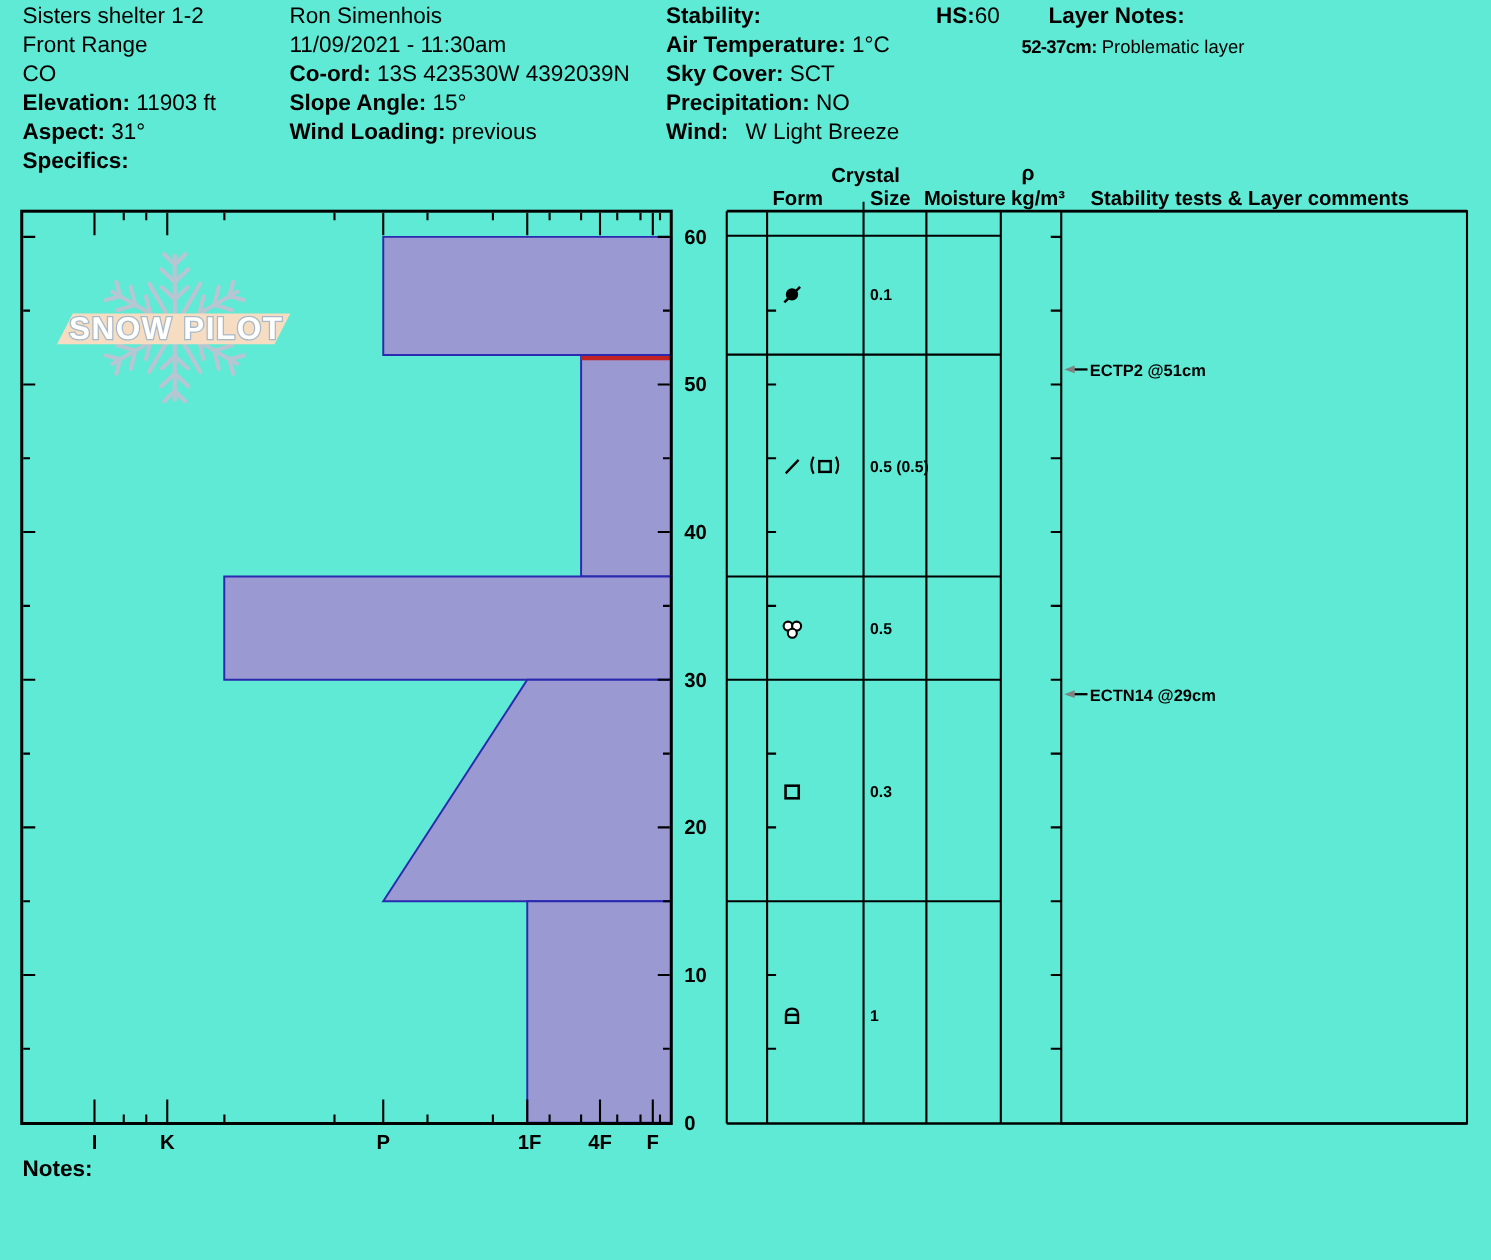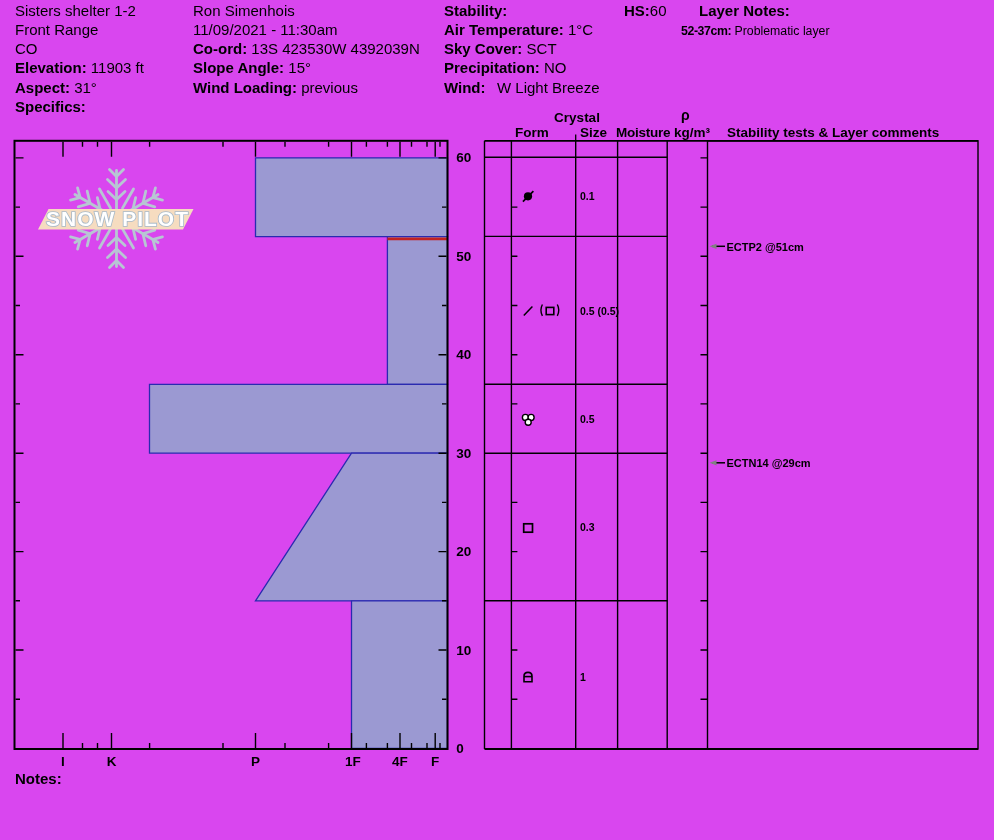--- a/index.html
+++ b/index.html
@@ -1,16 +1,16 @@
 <!DOCTYPE html>
 <html><head>
 <meta charset="utf-8">
 <style>
   html,body{margin:0;padding:0;background:#fff;}
-  #page{position:relative;width:994px;height:840px;background:#d946ef;font-family:"Liberation Sans",sans-serif;text-align:center;}
+  #page{position:relative;width:994px;height:840px;background:#5eead4;font-family:"Liberation Sans",sans-serif;text-align:center;}
   svg text{font-family:"Liberation Sans",sans-serif;}
 </style>
 </head>
 <body>
 <div id="page">
 <svg width="994" height="840" viewBox="0 0 994 840">
 
 <text x="15" y="15.5" font-size="15" fill="#000">Sisters shelter 1-2</text>
 
 <text x="15" y="34.8" font-size="15" fill="#000">Front Range</text>

